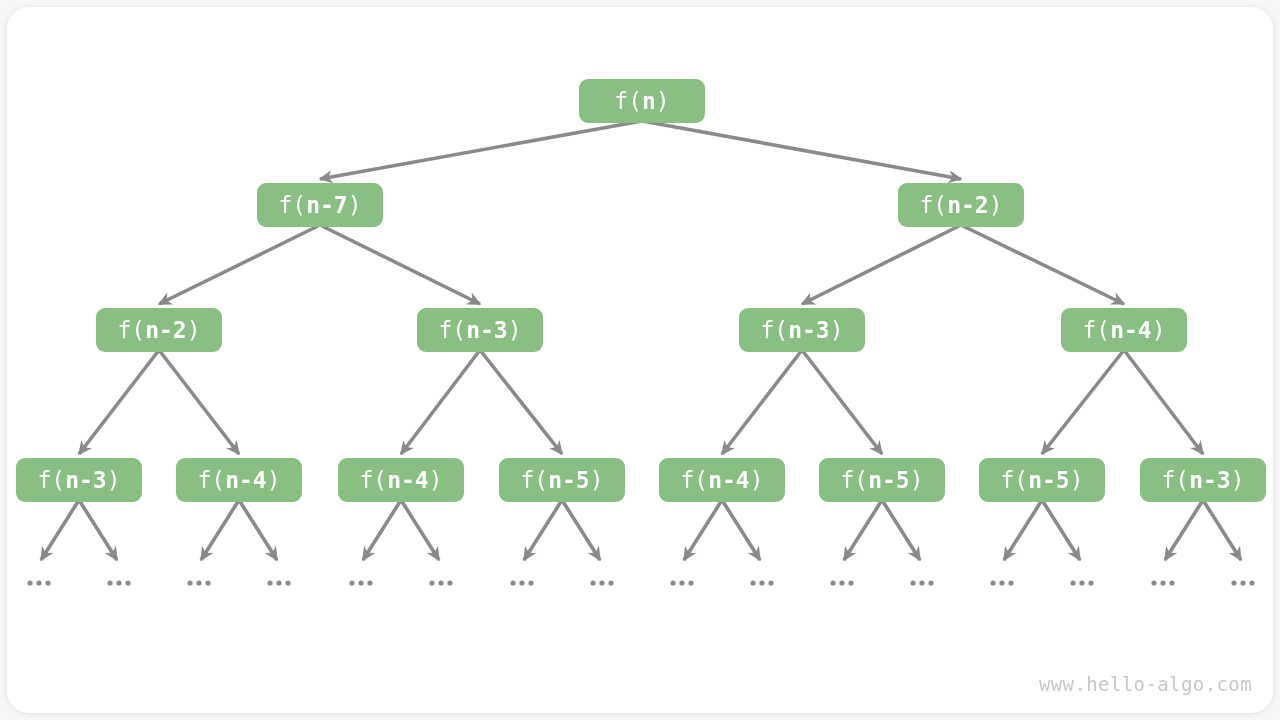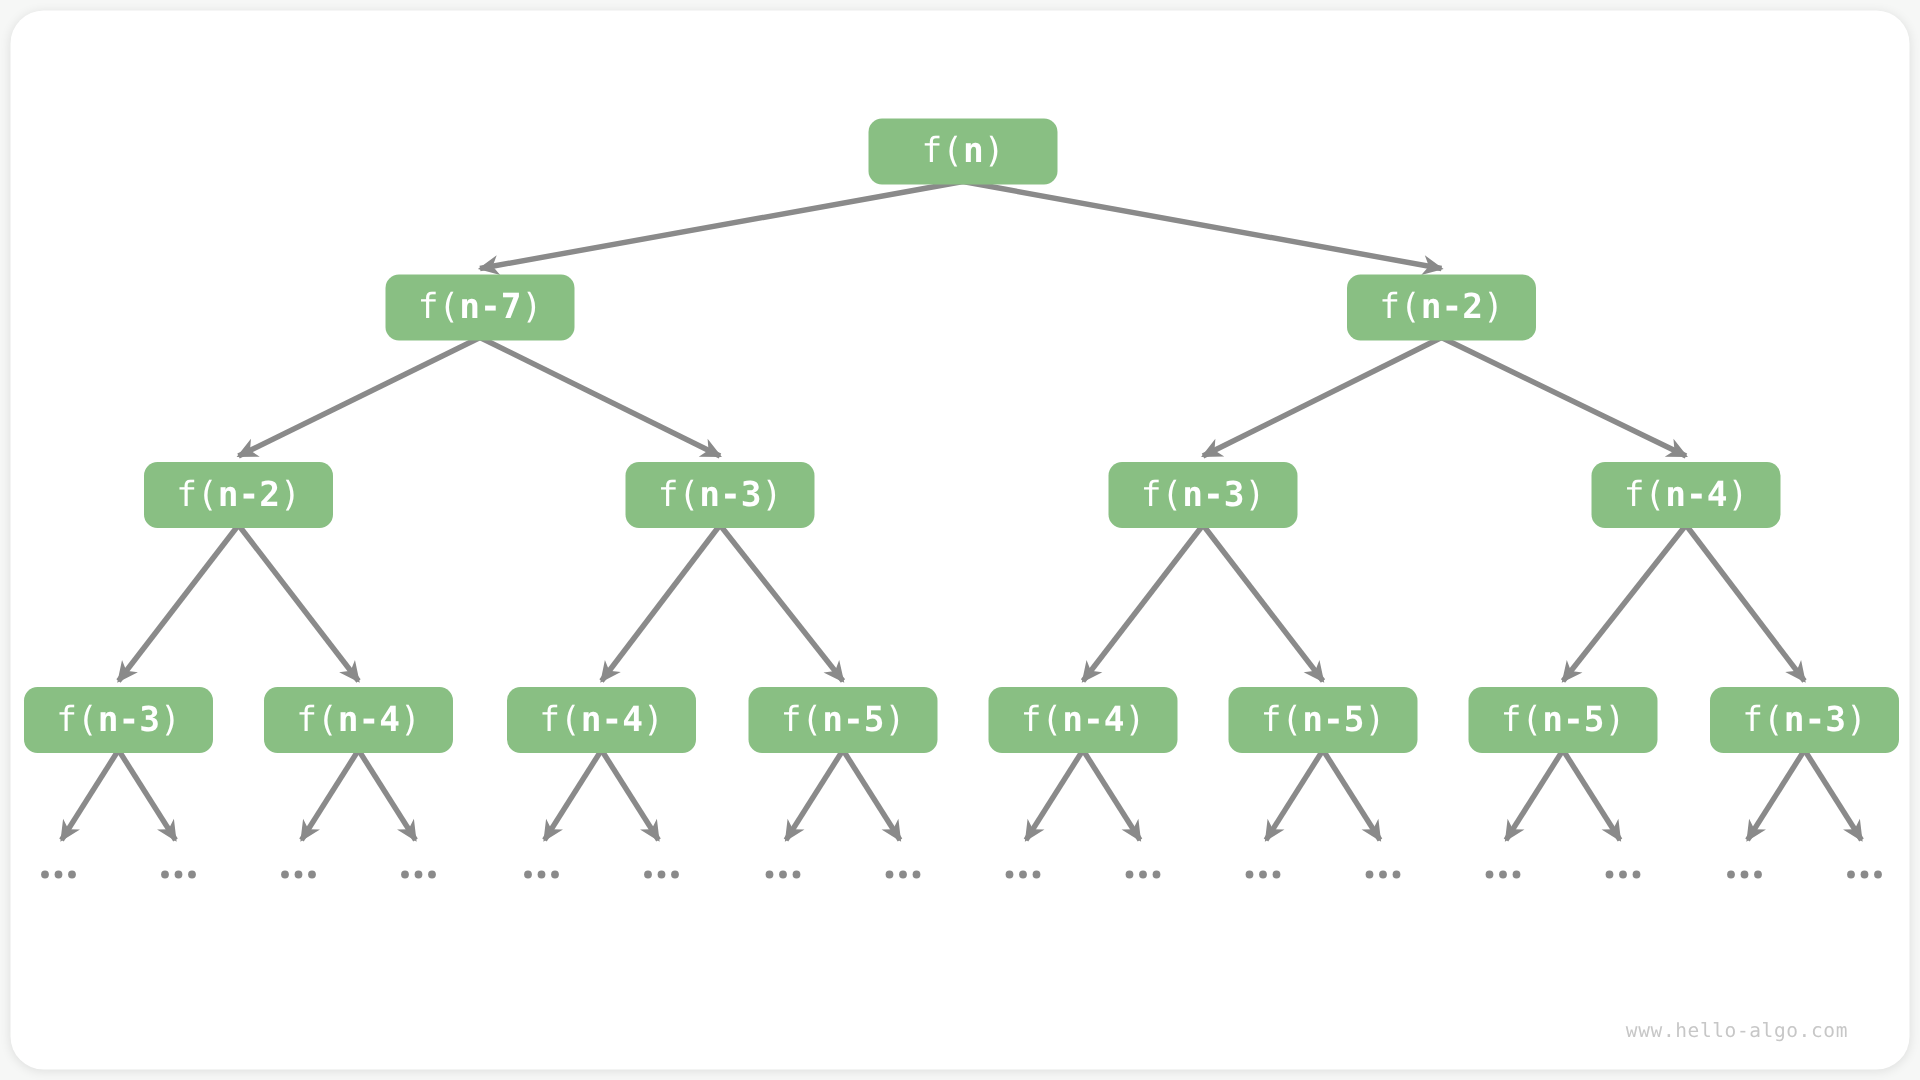--- a/index.html
+++ b/index.html
@@ -38,22 +38,22 @@
     color: #ffffff;
     border-radius: 9px;
     font-size: 23px;
     line-height: 1;
     letter-spacing: 0px;
     white-space: nowrap;
   }
   .tree-node .part-inner { font-weight: bold; }
   .watermark {
     position: absolute;
-    right: 48px; bottom: 25px;
-    font-size: 13px;
+    right: 28px; bottom: 25px;
+    font-size: 19px;
     color: #c7c7c7;
     letter-spacing: 0.4px;
   }
 </style>
 </head>
 <body style="background: rgb(246, 247, 246);">
 
 <div class="canvas">
   <div class="card" style="background: rgb(255, 255, 255);"></div>
 

